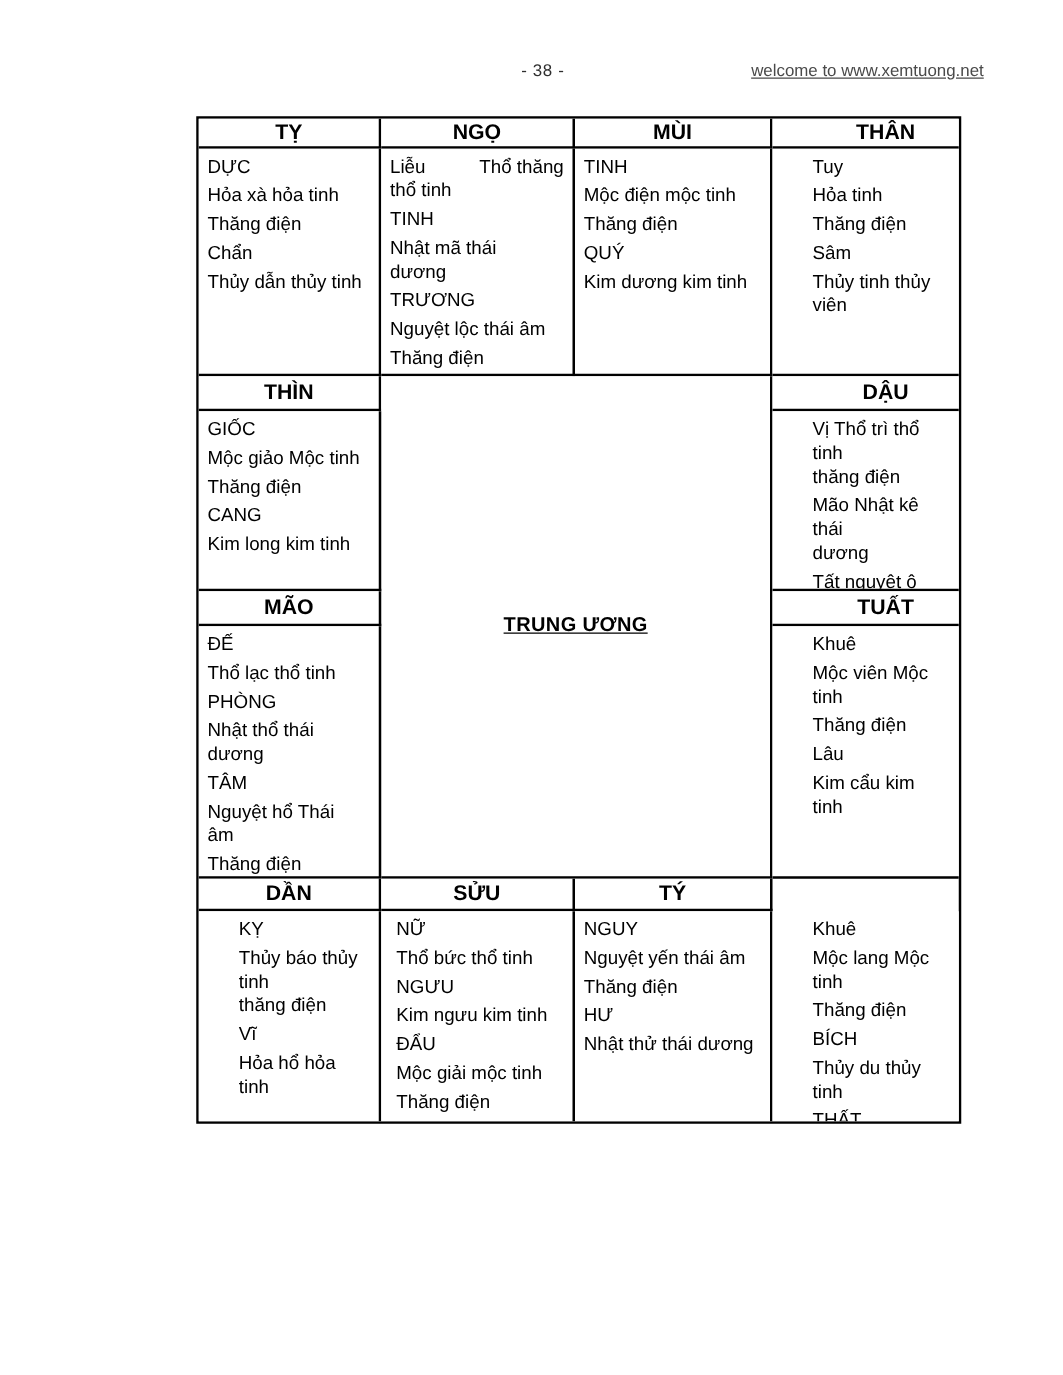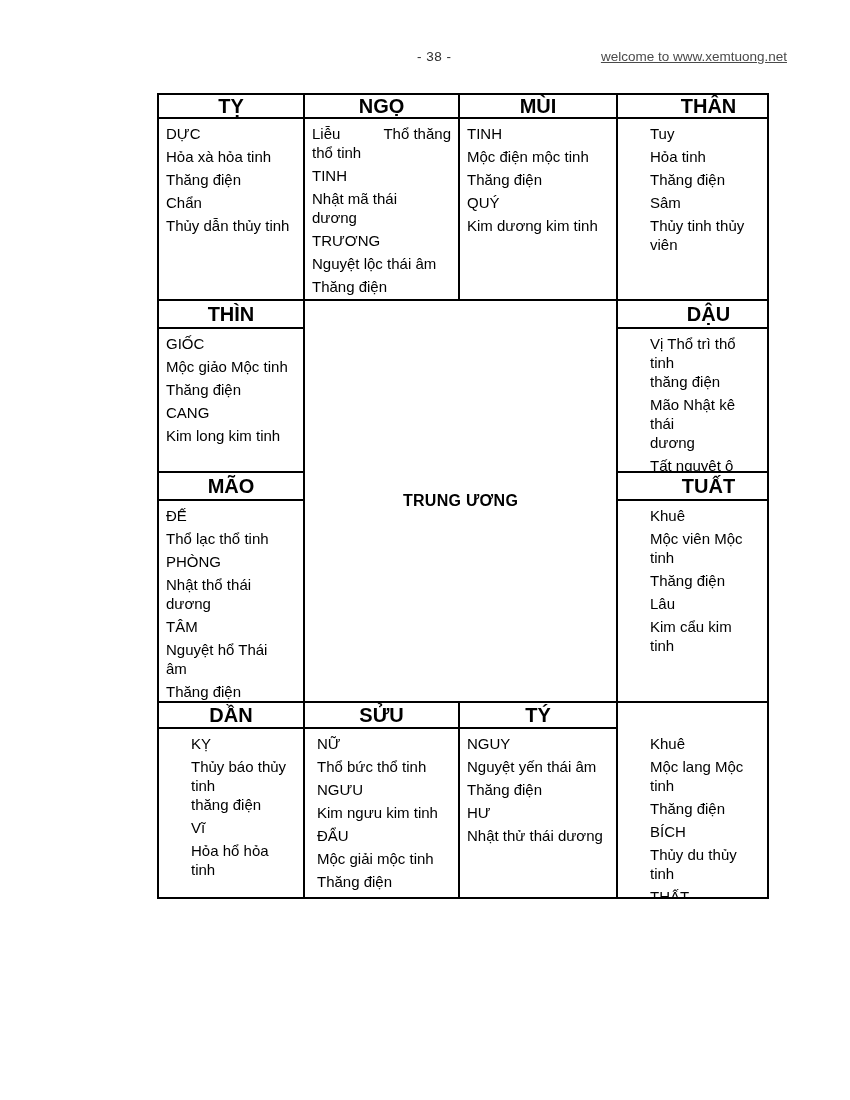--- a/index.html
+++ b/index.html
@@ -52,21 +52,21 @@
     background: #fff;
   }
   .cell.no-r { border-right: none; padding-left: 32px; }
   .cell.no-b { border-bottom: none; }
 
   .cell-header {
     display: flex;
     align-items: center;
     justify-content: center;
     font-weight: bold;
-    font-size: 20px;
+    font-size: 17px;
     color: #000;
   }
   .cell-content {
     padding: 5px 7px;
     font-size: 15px;
     color: #000000;
   }
   .cell-content p {
     margin: 0 0 4px 0;
     line-height: 19px;
@@ -82,21 +82,21 @@
   
   .a-h-ty   { grid-area: 1 / 1; }
   .a-h-ngo  { grid-area: 1 / 2; }
   .a-h-mui  { grid-area: 1 / 3; }
   .a-h-than { grid-area: 1 / 4; }
   .a-c-ty   { grid-area: 2 / 1; }
   .a-c-ngo  { grid-area: 2 / 2; }
   .a-c-mui  { grid-area: 2 / 3; }
   .a-c-than { grid-area: 2 / 4; }
   .a-h-thin { grid-area: 3 / 1; }
-  .a-center { grid-row: 3 / 7; grid-column: 2 / 4; }
+  .a-center { grid-row: 3 / 7; grid-column: 2 / 4; text-decoration: underline; }
   .a-h-dau  { grid-area: 3 / 4; }
   .a-c-thin { grid-area: 4 / 1; }
   .a-c-dau  { grid-area: 4 / 4; }
   .a-h-mao  { grid-area: 5 / 1; }
   .a-h-tuat { grid-area: 5 / 4; }
   .a-c-mao  { grid-area: 6 / 1; }
   .a-c-tuat { grid-area: 6 / 4; }
   .a-h-dan  { grid-area: 7 / 1; }
   .a-h-suu  { grid-area: 7 / 2; }
   .a-h-ty2  { grid-area: 7 / 3; }

